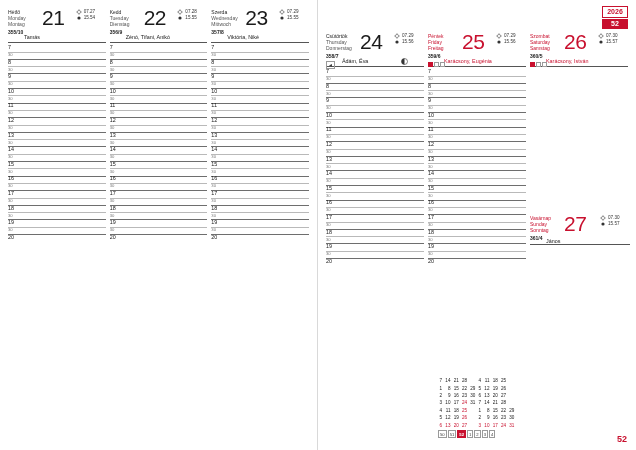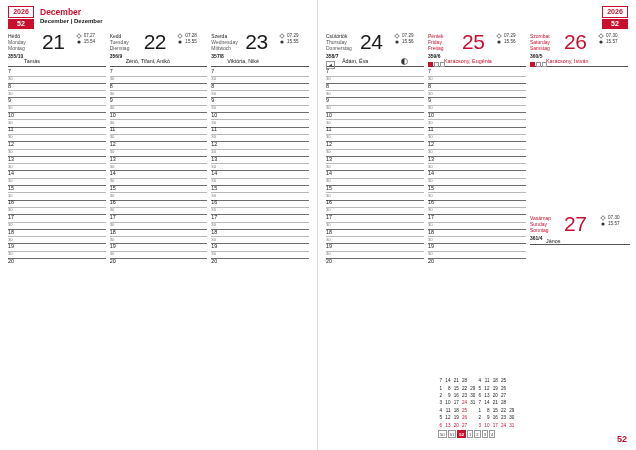--- a/index.html
+++ b/index.html
@@ -207,30 +207,20 @@
     line-height: 6px;
   }
 </style>
 </head>
 <body>
 
 <div class="planner">
 
   <div class="page page-left">
 
-    <div class="hdr">
-      <div class="yearbox">
-        <div class="yr">2026</div>
-        <div class="wk">52</div>
-      </div>
-      <div>
-        <div class="monthname">December</div>
-        <div class="monthsub">December | Dezember</div>
-      </div>
-    </div>
 
     <div class="cols">
 
       <div class="col">
         <div class="dayhead">
           <div class="names">
             <div class="hu">Hétfő</div>
             <div class="en">Monday</div>
             <div class="de">Montag</div>
           </div>

